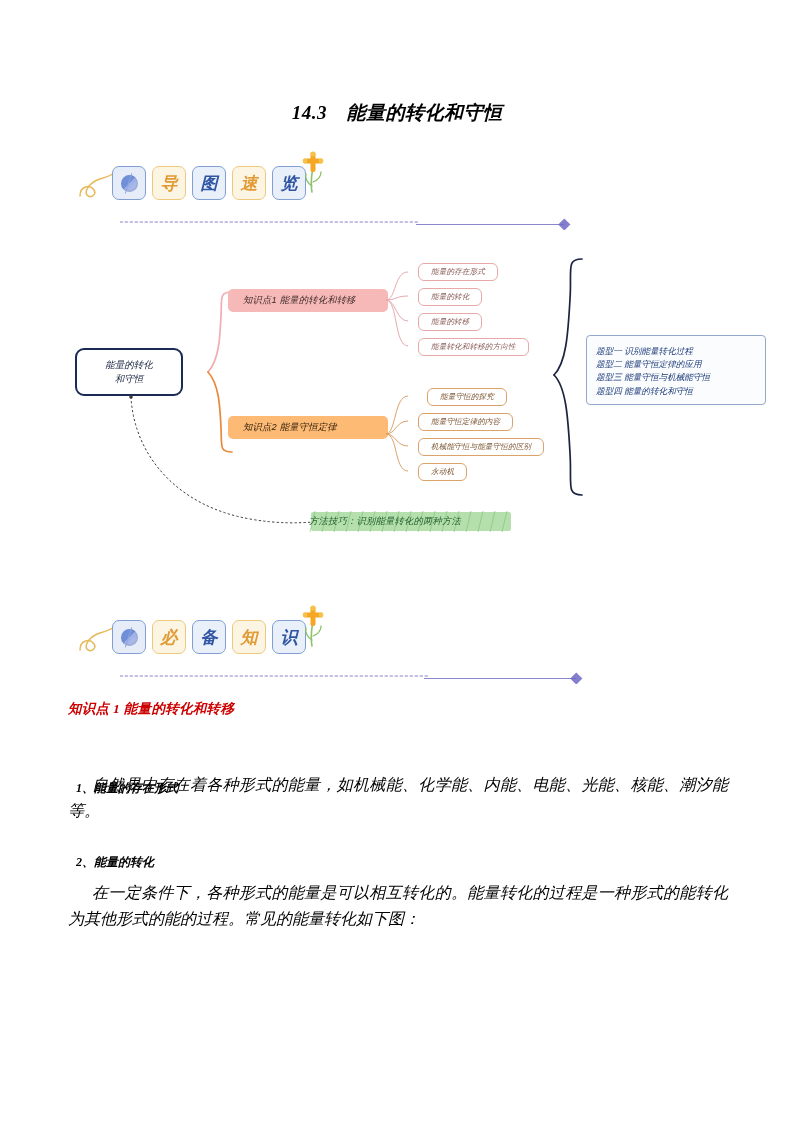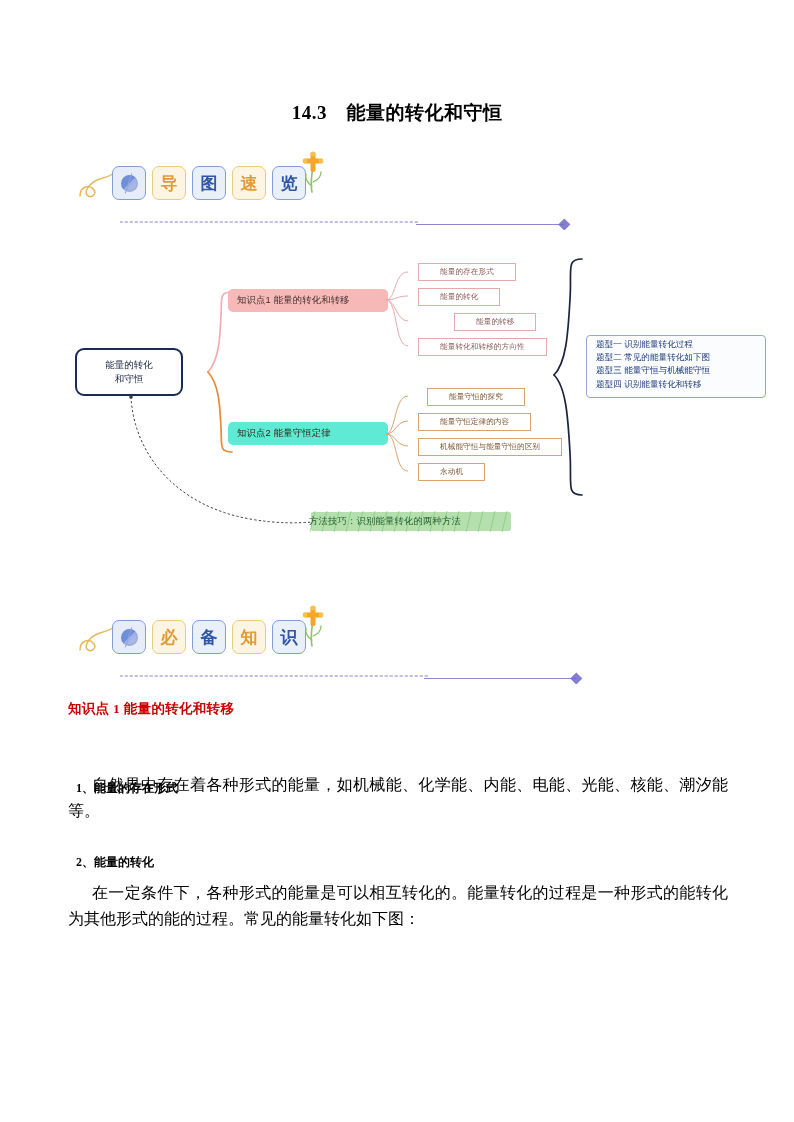--- a/index.html
+++ b/index.html
@@ -14,20 +14,21 @@
     font-family: "Liberation Serif", "DejaVu Serif", serif;
     color: #000;
     overflow: hidden;
   }
 
   .page {
     position: absolute;
     inset: 0;
     width: 794px;
     height: 1122px;
+    font-style: italic;
   }
 
   
   .doc-title {
     position: absolute;
     left: 0;
     top: 100px;
     width: 794px;
     text-align: center;
     font-size: 19px;
@@ -148,68 +149,68 @@
     color: #17203d;
     box-sizing: border-box;
   }
 
   .kp-box {
     position: absolute;
     height: 23px;
     border-radius: 5px;
     display: flex;
     align-items: center;
-    padding-left: 9px;
+    padding-left: 15px;
     font-family: "Liberation Sans", "DejaVu Sans", sans-serif;
     font-size: 9.3px;
     color: #3c2b28;
     box-sizing: border-box;
     letter-spacing: 0.2px;
   }
   .kp-1 {
     left: 228px;
     top: 49px;
     width: 160px;
     background: #f7b8b8;
   }
   .kp-2 {
     left: 228px;
-    top: 182px;
+    top: 176px;
     width: 160px;
-    background: #5eead4;
+    background: #fdba74;
     color: #2d1b08;
   }
 
   .leaf {
     position: absolute;
     height: 18px;
-    border-radius: 0;
-    display: flex;
-    align-items: center;
-    padding: 0 21px;
+    border-radius: 6px;
+    display: flex;
+    align-items: center;
+    padding: 0 12px;
     background: #ffffff;
     font-family: "Liberation Sans", "DejaVu Sans", sans-serif;
     font-size: 7.6px;
     color: #7a5a55;
     box-sizing: border-box;
     white-space: nowrap;
     letter-spacing: 0.1px;
   }
   .leaf.pink { border: 1px solid #e8a9a9; color: #8a5c58; }
   .leaf.orange { border: 1px solid #dba36a; color: #7d5633; }
 
   .topic-box {
     position: absolute;
     left: 586px;
     top: 95px;
     width: 180px;
     border: 1px solid #93a8cc;
     border-radius: 4px;
     background: #fbfcfe;
-    padding: 2px 7px 6px 9px;
+    padding: 9px 7px 6px 9px;
     box-sizing: border-box;
   }
   .topic-line {
     font-family: "Liberation Sans", "DejaVu Sans", sans-serif;
     font-size: 8.6px;
     line-height: 13.2px;
     color: #1e3c7a;
     white-space: nowrap;
   }
 
@@ -333,21 +334,21 @@
 
     <svg style="position:absolute;left:386px;top:24px;" width="32" height="130" viewBox="0 0 32 130">
       <path d="M0 36 C10 36, 8 8, 22 8" fill="none" stroke="#e6a9ad" stroke-width="1"></path>
       <path d="M0 36 C10 36, 10 32, 22 32" fill="none" stroke="#e6a9ad" stroke-width="1"></path>
       <path d="M0 36 C10 36, 10 57, 22 57" fill="none" stroke="#e6a9ad" stroke-width="1"></path>
       <path d="M0 36 C12 36, 8 82, 22 82" fill="none" stroke="#e6a9ad" stroke-width="1"></path>
     </svg>
 
     <div class="leaf pink" style="left:418px;top:23px;">能量的存在形式</div>
     <div class="leaf pink" style="left:418px;top:48px;">能量的转化</div>
-    <div class="leaf pink" style="left:418px;top:73px;margin-left:36px;">能量的转移</div>
+    <div class="leaf pink" style="left:418px;top:73px;">能量的转移</div>
     <div class="leaf pink" style="left:418px;top:98px;">能量转化和转移的方向性</div>
 
     <div class="kp-box kp-2">知识点2  能量守恒定律</div>
 
     <svg style="position:absolute;left:386px;top:148px;" width="32" height="110" viewBox="0 0 32 110">
       <path d="M0 46 C10 46, 8 8, 22 8" fill="none" stroke="#dba36a" stroke-width="1"></path>
       <path d="M0 46 C10 46, 10 33, 22 33" fill="none" stroke="#dba36a" stroke-width="1"></path>
       <path d="M0 46 C10 46, 10 58, 22 58" fill="none" stroke="#dba36a" stroke-width="1"></path>
       <path d="M0 46 C12 46, 8 83, 22 83" fill="none" stroke="#dba36a" stroke-width="1"></path>
     </svg>
@@ -357,23 +358,23 @@
     <div class="leaf orange" style="left:418px;top:198px;">机械能守恒与能量守恒的区别</div>
     <div class="leaf orange" style="left:418px;top:223px;">永动机</div>
 
     <svg style="position:absolute;left:552px;top:17px;" width="36" height="242" viewBox="0 0 36 242">
       <path d="M30 2 C14 2, 20 12, 18 42 C16 78, 14 106, 2 118" fill="none" stroke="#1b2340" stroke-width="1.7" stroke-linecap="round"></path>
       <path d="M2 118 C14 130, 16 160, 18 196 C20 228, 14 238, 30 238" fill="none" stroke="#1b2340" stroke-width="1.7" stroke-linecap="round"></path>
     </svg>
 
     <div class="topic-box">
       <div class="topic-line">题型一  识别能量转化过程</div>
-      <div class="topic-line">题型二  常见的能量转化如下图</div>
+      <div class="topic-line">题型二  能量守恒定律的应用</div>
       <div class="topic-line">题型三  能量守恒与机械能守恒</div>
-      <div class="topic-line">题型四  识别能量转化和转移</div>
+      <div class="topic-line">题型四  能量的转化和守恒</div>
     </div>
 
     <div class="tip-box">
       <svg class="tip-bg" viewBox="0 0 204 23" preserveAspectRatio="none">
         <rect x="2" y="2" width="200" height="19" rx="2" fill="#a8dba0" opacity="0.85"></rect>
         <g stroke="#7cc176" stroke-width="0.8" opacity="0.8">
           <line x1="6" y1="1" x2="1" y2="22"></line>
             <line x1="18" y1="1" x2="13" y2="22"></line>
           <line x1="30" y1="1" x2="25" y2="22"></line>
             <line x1="42" y1="1" x2="37" y2="22"></line>

